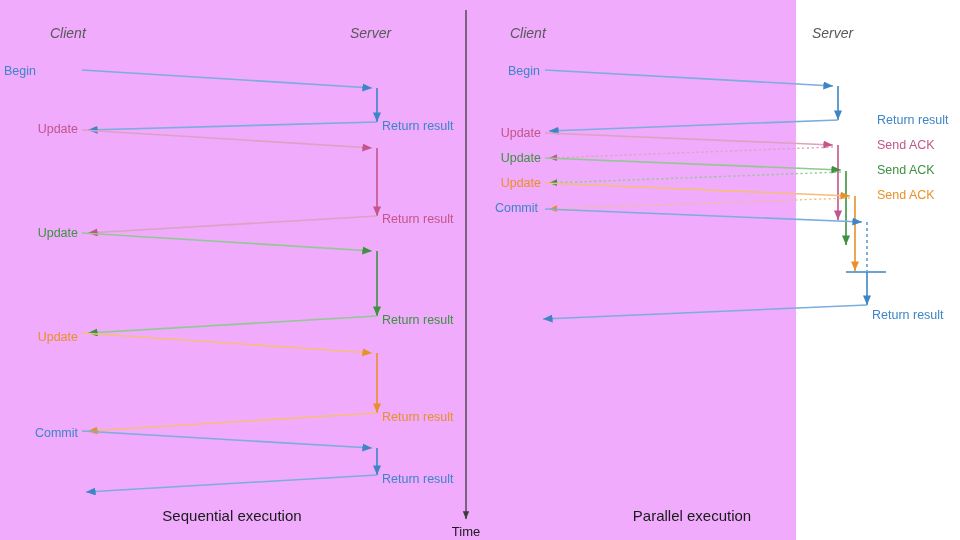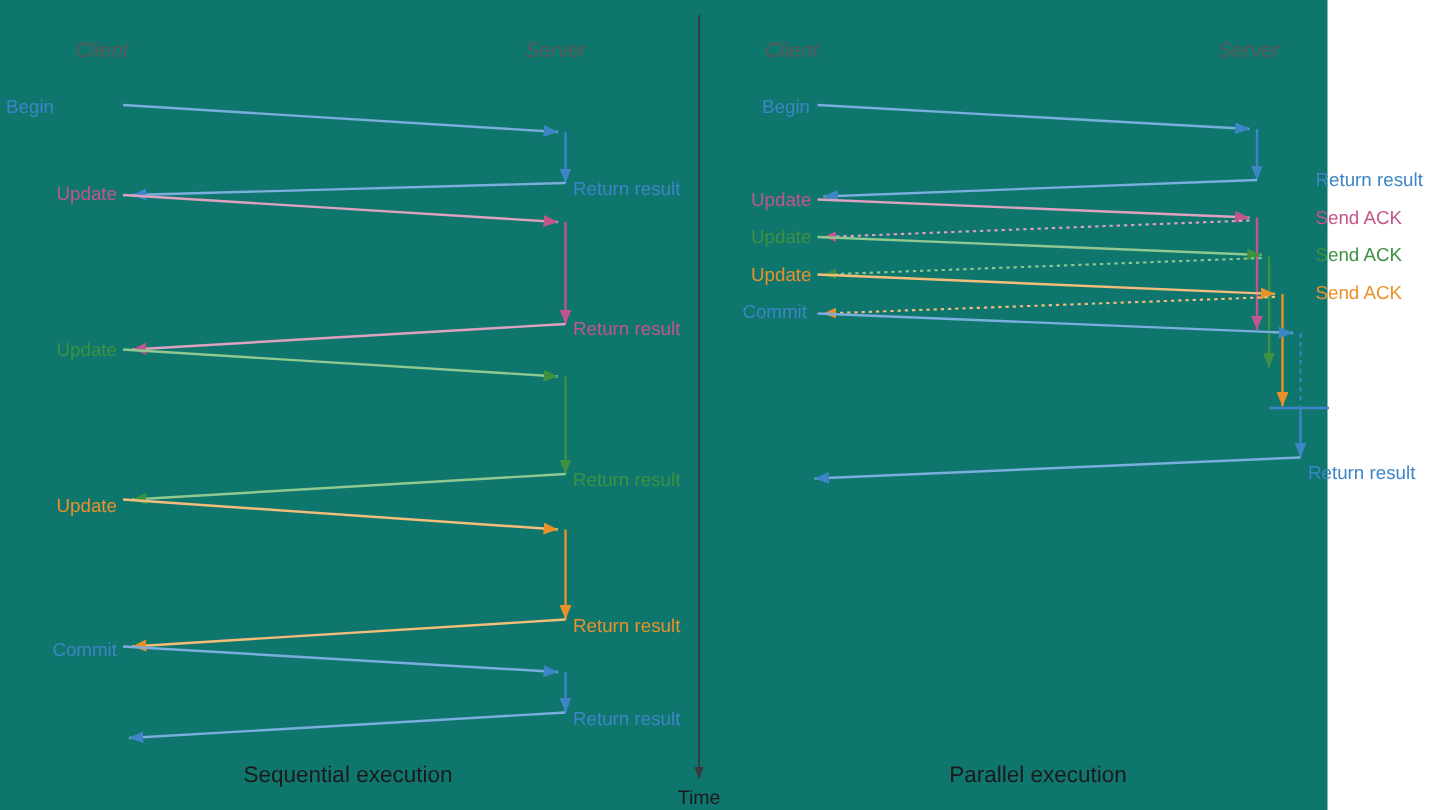--- a/index.html
+++ b/index.html
@@ -1,18 +1,18 @@
 <!DOCTYPE html>
 <html><head>
 <meta charset="utf-8">
 <style>
   html,body{margin:0;padding:0;background:#ffffff;}
   body{width:960px;height:540px;overflow:hidden;
        font-family:"Liberation Sans","DejaVu Sans",sans-serif;}
-  #stage{position:relative;width:885px;height:540px;background:#0f766e;}
+  #stage{position:relative;width:796px;height:540px;background:#f0abfc;}
   svg{display:block;}
   .lbl{font-size:12.5px;}
   .lbl-head{font-size:14px;font-style:italic;fill:#595959;}
   .caption{font-size:15px;fill:#1a1a1a;}
   .timelbl{font-size:13px;fill:#1a1a1a;}
 </style>
 </head>
 <body>
 
 <div id="stage">

